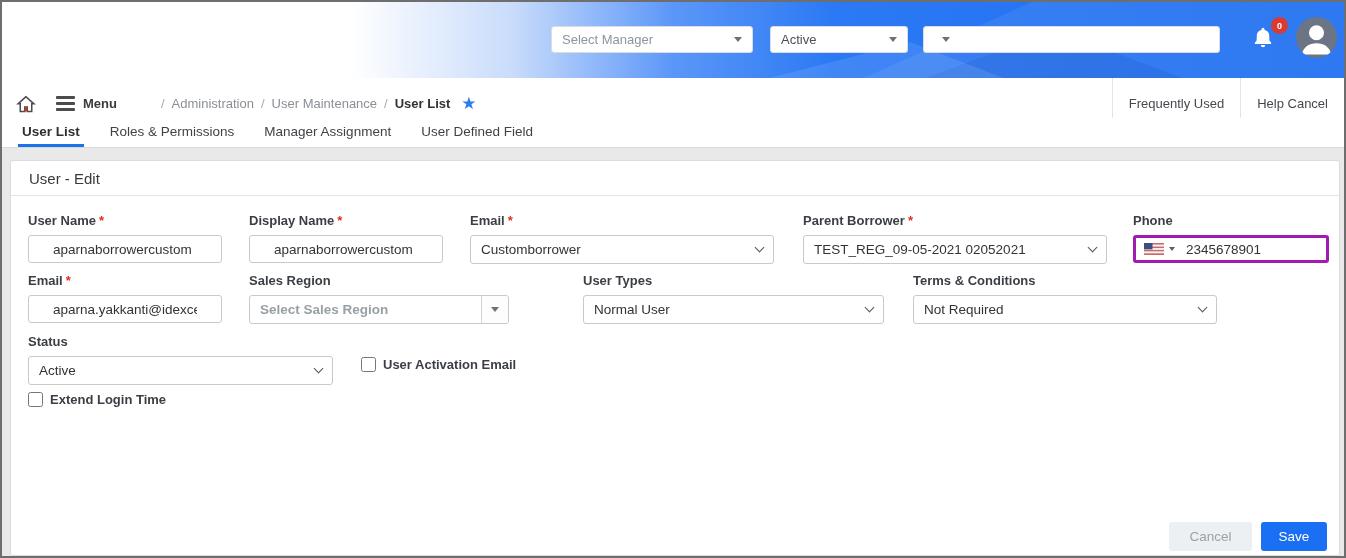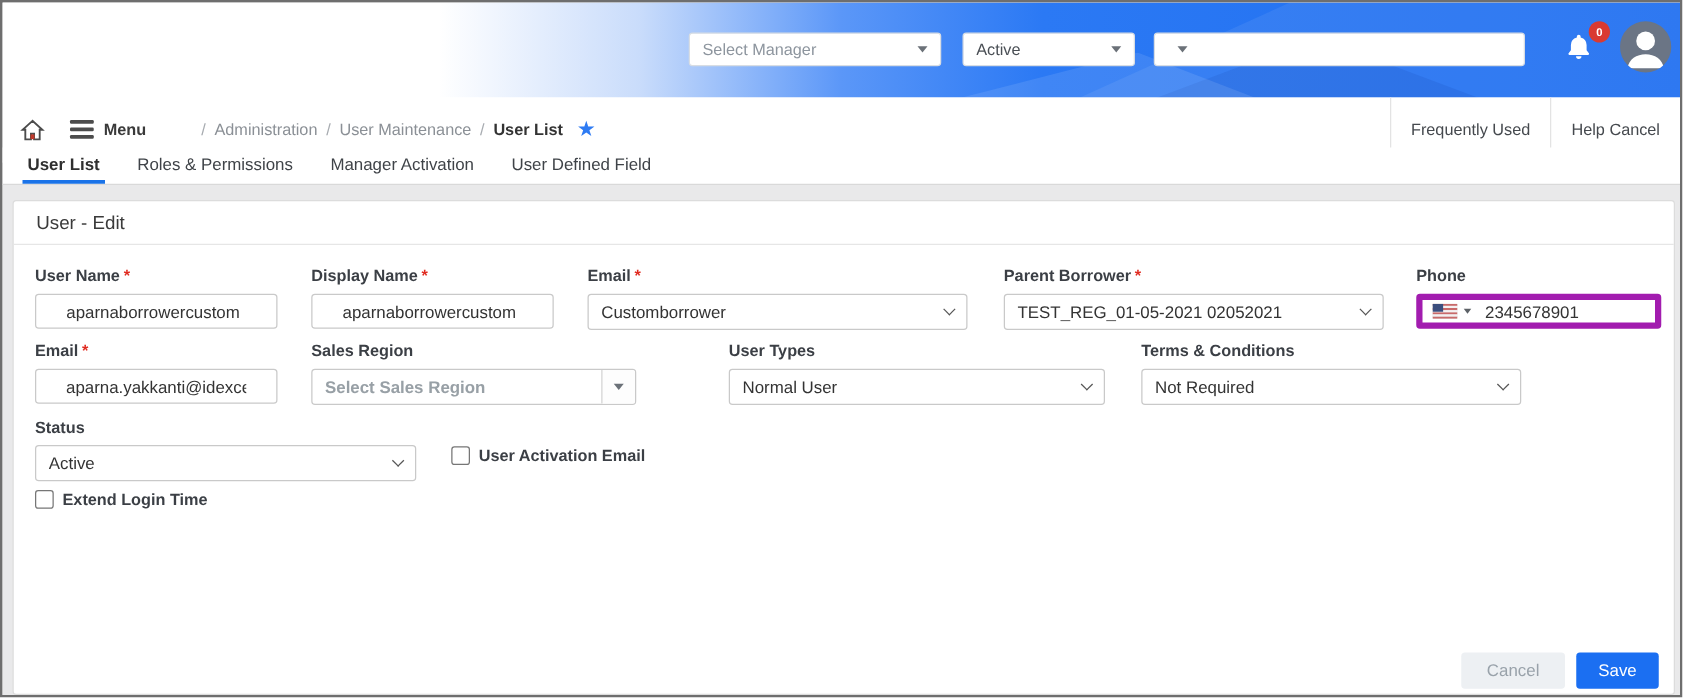--- a/index.html
+++ b/index.html
@@ -91,21 +91,21 @@
     display:flex; align-items:center; padding:0 10px; font-size:13.5px; color:#333; cursor:pointer; }
   .fselect .txt { flex:1; white-space:nowrap; overflow:hidden; }
   .chev { width:7px; height:7px; border-right:1.5px solid #555; border-bottom:1.5px solid #555;
     transform:rotate(45deg); margin-top:-4px; flex:0 0 auto; }
   .combo { width:100%; height:29px; border:1px solid #c9c9c9; border-radius:3px; background:#fff;
     display:flex; align-items:stretch; overflow:hidden; cursor:pointer; }
   .combo .txt { flex:1; display:flex; align-items:center; padding:0 10px; font-size:13.5px;
     font-weight:600; color:#98a0a6; }
   .combo .btn { width:27px; border-left:1px solid #d4d4d4; background:#fdfdfd;
     display:flex; align-items:center; justify-content:center; }
-  .phone-box { width:100%; height:28px; border:5px solid #a21caf; border-radius:3px; background:#fff;
+  .phone-box { width:100%; height:28px; border:3px solid #a21caf; border-radius:3px; background:#fff;
     display:flex; align-items:center; padding:0 8px; gap:5px; }
   .phone-box .num { font-size:13.5px; color:#333; margin-left:6px; }
   .mini-tri { width:0; height:0; border-left:3.5px solid transparent; border-right:3.5px solid transparent;
     border-top:4px solid #5c6166; }
   .cbrow { display:flex; align-items:center; gap:7px; cursor:pointer; }
   .cbrow input { width:15px; height:15px; accent-color:#ffffff; border:1px solid #9aa0a6; cursor:pointer; }
   .cbrow .cblabel { font-size:13px; font-weight:700; color:#3b3f45; white-space:nowrap; }
 
   .btn-cancel { position:absolute; left:1158px; top:361px; width:83px; height:29px; background:#edf0f3;
     color:#99a2aa; border:none; border-radius:3px; font-size:13.5px; cursor:pointer;
@@ -178,21 +178,21 @@
 
     <span class="crumb-right">
       <span class="crumb-link">Frequently Used</span>
       <span class="crumb-link">Help Cancel</span>
     </span>
   </div>
 
   <div class="tabsbar">
     <span class="tab active">User List</span>
     <span class="tab">Roles &amp; Permissions</span>
-    <span class="tab">Manager Activation</span>
+    <span class="tab">Manager Assignment</span>
     <span class="tab">User Defined Field</span>
   </div>
 
   <div class="content">
     <div class="panel">
       <div class="panel-title">User - Edit</div>
 
       <div class="fgroup" style="left:17px; top:52px; width:194px;">
         <div class="flabel"><span>User Name</span><span class="req">*</span></div>
         <input class="tinput" value="aparnaborrowercustom" style="">
@@ -204,21 +204,21 @@
       <div class="fgroup" style="left:459px; top:52px; width:304px;">
         <div class="flabel"><span>Email</span><span class="req">*</span></div>
         <div class="fselect">
           <span class="txt">Customborrower</span>
           <span class="chev"></span>
         </div>
       </div>
       <div class="fgroup" style="left:792px; top:52px; width:304px;">
         <div class="flabel"><span>Parent Borrower</span><span class="req">*</span></div>
         <div class="fselect">
-          <span class="txt">TEST_REG_01-05-2021 02052021</span>
+          <span class="txt">TEST_REG_09-05-2021 02052021</span>
           <span class="chev"></span>
         </div>
       </div>
       <div class="fgroup" style="left:1122px; top:52px; width:196px;">
         <div class="flabel">Phone</div>
         <div class="phone-box">
           <svg width="20" height="12" viewBox="0 0 20 12">
             <rect width="20" height="12" fill="#d8d8d8"></rect>
             <rect y="0" width="20" height="1.7" fill="#c96a6a"></rect>
               <rect y="3.4" width="20" height="1.7" fill="#c96a6a"></rect>

